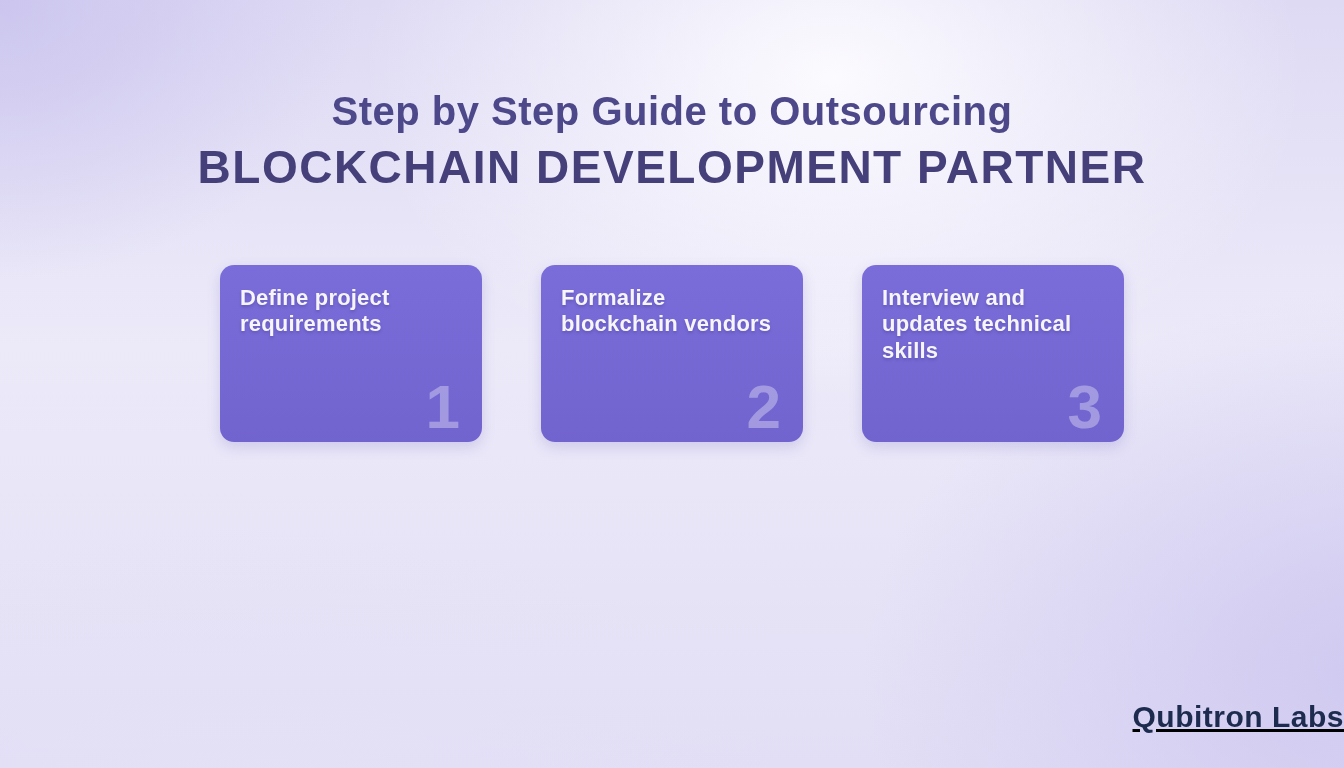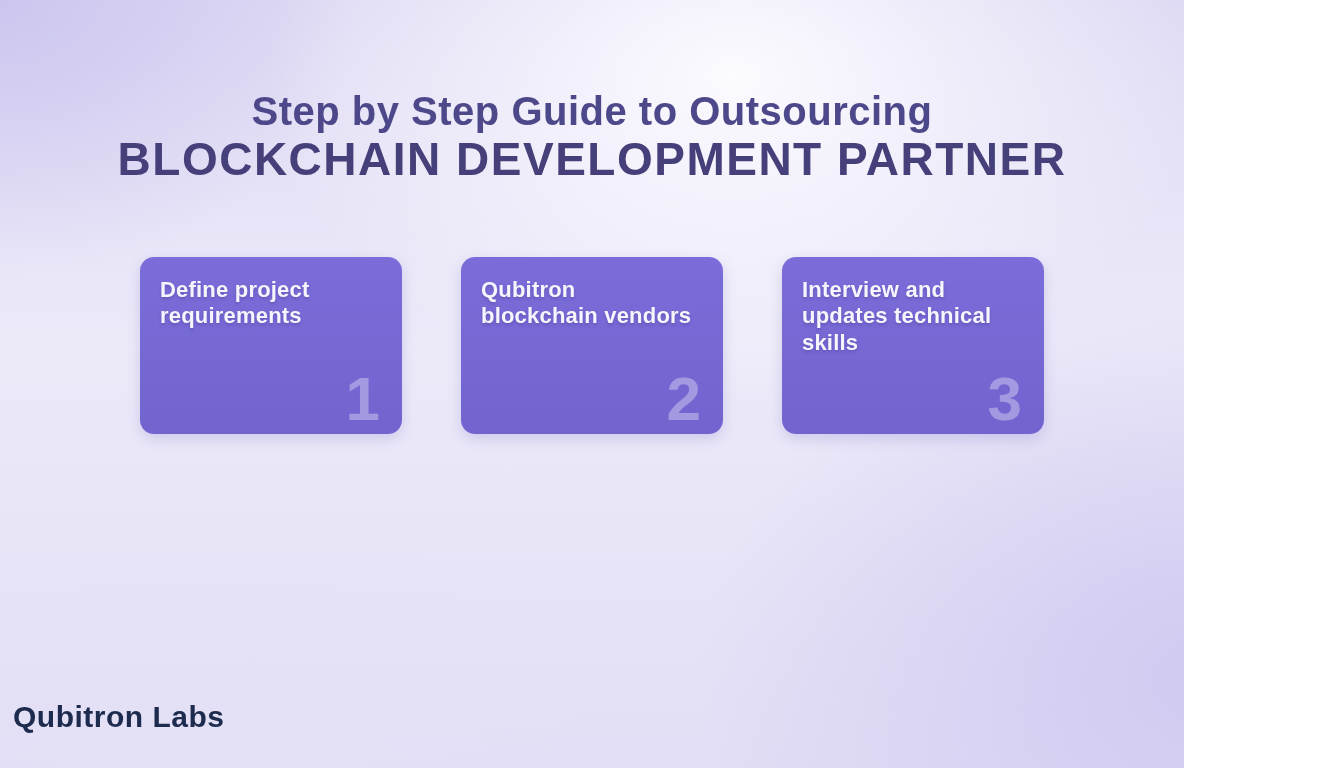--- a/index.html
+++ b/index.html
@@ -6,21 +6,21 @@
 
   html, body {
     width: 1344px;
     height: 768px;
     overflow: hidden;
     font-family: "Liberation Sans", sans-serif;
   }
 
   .canvas {
     position: relative;
-    width: 1184px;
+    width: 1344px;
     height: 768px;
     background:
       radial-gradient(ellipse 760px 520px at 62% 10%, rgba(253,252,255,0.95) 0%, rgba(253,252,255,0) 62%),
       radial-gradient(ellipse 620px 480px at 0% 0%, rgba(202,196,238,0.9) 0%, rgba(202,196,238,0) 58%),
       radial-gradient(ellipse 820px 620px at 102% 88%, rgba(206,200,240,0.95) 0%, rgba(206,200,240,0) 62%),
       radial-gradient(ellipse 900px 420px at 18% 102%, rgba(228,225,247,0.9) 0%, rgba(228,225,247,0) 60%),
       linear-gradient(180deg, #dedaf4 0%, #eceaf9 45%, #e2def5 100%);
   }
 
   
@@ -34,21 +34,21 @@
     letter-spacing: 0.5px;
     color: #4d4889;
     line-height: 1.15;
   }
   .title-line2 {
     font-size: 46px;
     font-weight: bold;
     letter-spacing: 1.5px;
     color: #454079;
     line-height: 1.1;
-    margin-top: 0;
+    margin-top: 8px;
   }
 
   
   .cards {
     margin-top: 72px;
     display: flex;
     flex-direction: column;
     align-items: center;
     gap: 39px;
   }
@@ -84,21 +84,22 @@
     line-height: 1;
     color: rgba(255,255,255,0.34);
   }
 
   
   .footer {
     position: absolute;
     left: 13px;
     right: 0;
     top: 700px;
-    text-align: left;
+    text-align: right;
+    text-decoration: underline;
   }
   .brand {
     font-size: 30px;
     font-weight: bold;
     letter-spacing: 0.5px;
     color: #1d2b4e;
   }
 </style>
 </head>
 <body>
@@ -111,21 +112,21 @@
   </div>
 
   <div class="cards">
 
     <div class="card-row">
       <div class="card">
         <div class="card-label">Define project requirements</div>
         <div class="card-number">1</div>
       </div>
       <div class="card">
-        <div class="card-label">Qubitron blockchain vendors</div>
+        <div class="card-label">Formalize blockchain vendors</div>
         <div class="card-number">2</div>
       </div>
       <div class="card">
         <div class="card-label">Interview and updates technical skills</div>
         <div class="card-number">3</div>
       </div>
     </div>
 
 
   </div>

